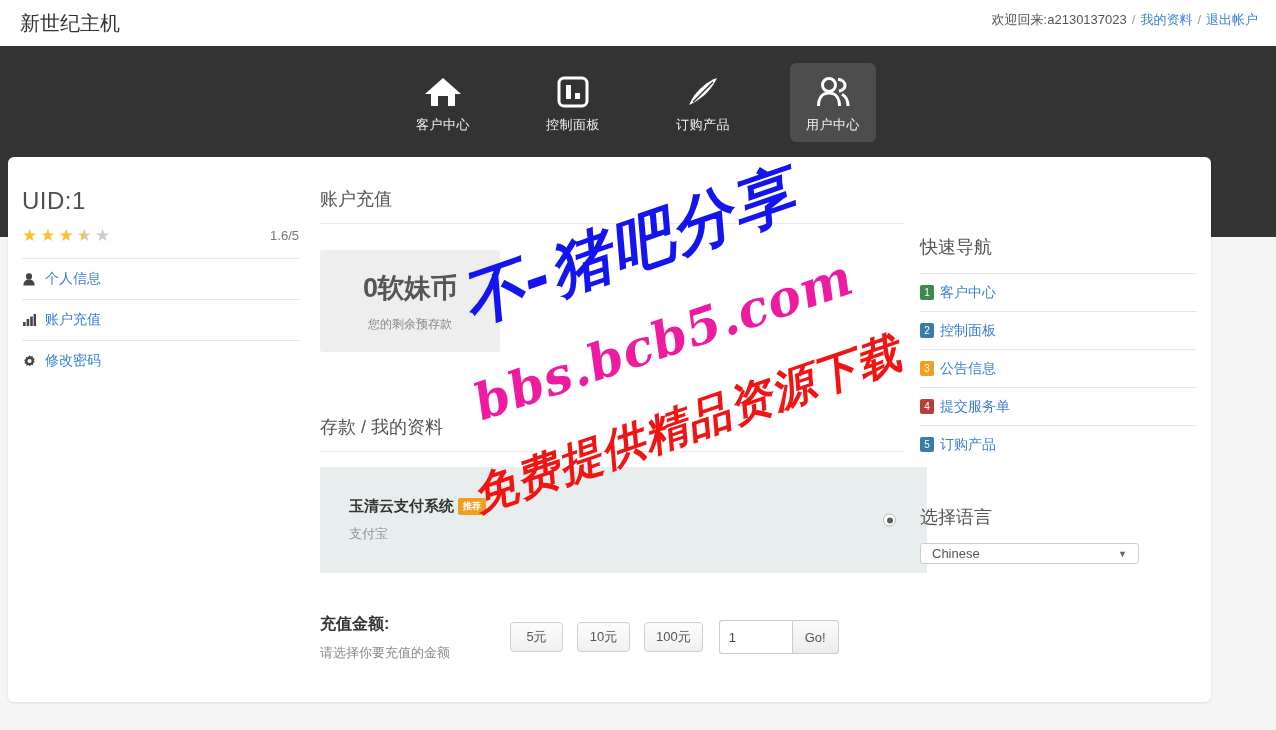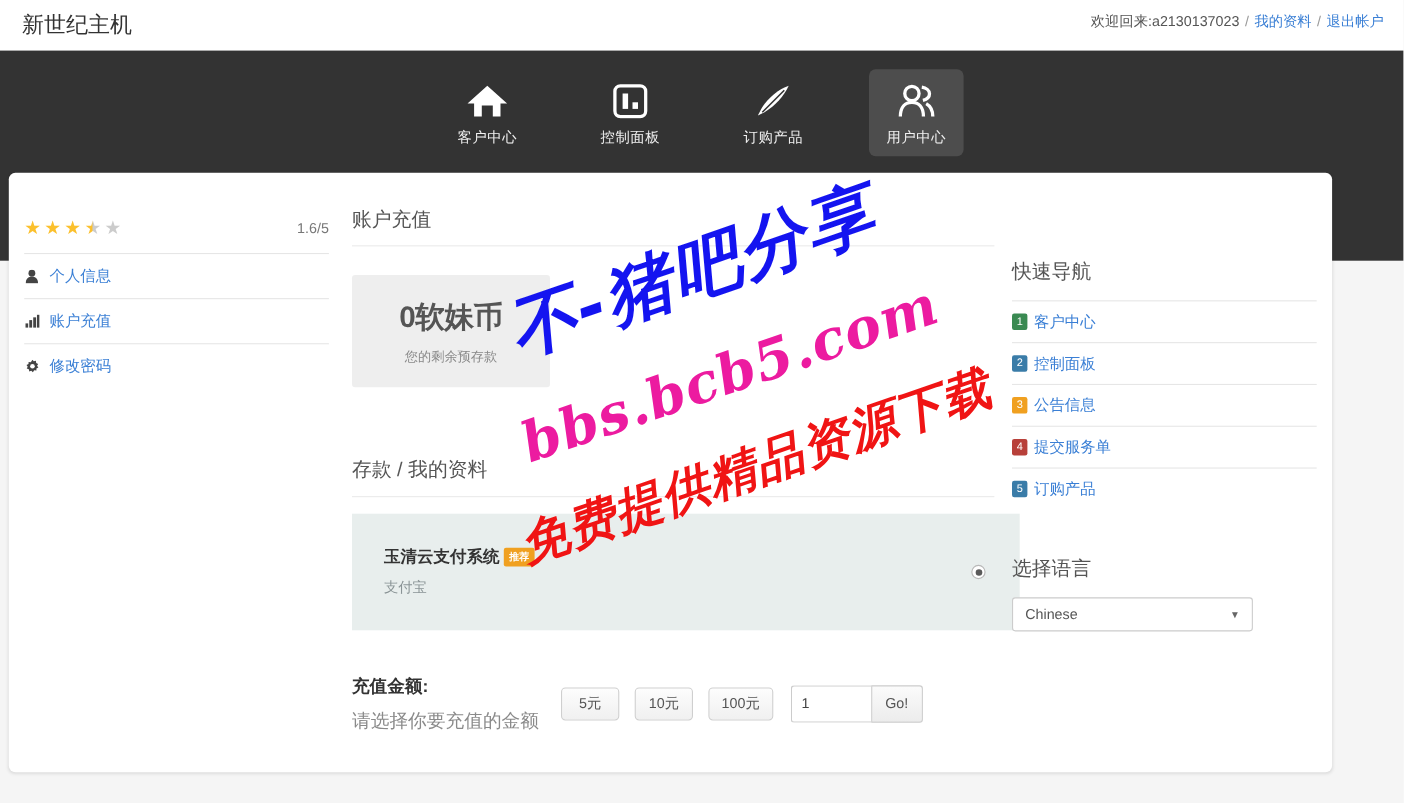--- a/index.html
+++ b/index.html
@@ -114,21 +114,21 @@
     position: absolute; right: 31px; top: 50%; transform: translateY(-50%);
     width: 13px; height: 13px; border-radius: 50%;
     border: 1px solid #b8b8b8; background: #fff;
     display: flex; align-items: center; justify-content: center; cursor: pointer;
   }
   .gwradio i { width: 6px; height: 6px; border-radius: 50%; background: #5a5a5a; display: block; }
 
   .amountrow { margin-top: 37px; display: flex; align-items: center; }
   .amountlabels { width: 190px; padding-top: 4px; }
   .amountlabels .big { font-size: 16px; font-weight: 700; color: #333; }
-  .amountlabels .small { font-size: 17px; color: #8a8a8a; margin-top: 9px; }
+  .amountlabels .small { font-size: 13px; color: #8a8a8a; margin-top: 9px; }
   .amountctrls { display: flex; align-items: center; gap: 14px; padding-top: 2px; }
   .amtbtn {
     height: 30px; min-width: 53px; padding: 4px 11px;
     background: linear-gradient(#fdfdfd,#f0f0f0);
     border: 1px solid #cfcfcf; border-radius: 4px;
     font-size: 13px; color: #555; cursor: pointer;
     display: flex; align-items: center; justify-content: center;
   }
   .inputgrp { display: flex; align-items: stretch; margin-left: 2px; }
   .amtinput {
@@ -152,21 +152,21 @@
     display: flex; align-items: center; gap: 6px; font-size: 14px; cursor: pointer;
   }
   .qnum {
     width: 14px; height: 15px; border-radius: 2px; color: #fff;
     font-size: 10px; display: flex; align-items: center; justify-content: center;
     font-family: "Liberation Sans", sans-serif;
   }
   .qtxt { color: #3a7fd5; }
   .langtitle { margin-top: 42px; font-size: 18px; color: #555; font-weight: 400; }
   .langselect {
-    margin-top: 14px; width: 219px; height: 31px;
+    margin-top: 14px; width: 219px; height: 21px;
     border: 1px solid #ccc; border-radius: 3px; background: #fff;
     display: flex; align-items: center; justify-content: space-between;
     padding: 0 11px; font-size: 13px; color: #555; cursor: pointer;
   }
   .langselect .caret { font-size: 9px; color: #666; }
 
   
   .wm { position: absolute; pointer-events: none; white-space: nowrap; font-weight: 700; }
   .wm-blue {
     left: 455px; top: 205px; color: #1414f0; font-size: 62px;
@@ -240,20 +240,21 @@
         </div>
         <div class="navlabel">用户中心</div>
       </div>
 
     </div>
   </div>
 
   <div class="panel">
 
     <div class="leftcol">
+      <div class="uid">UID:1</div>
 
       <div class="ratingrow">
         <div class="stars">
           <span class="star full">★</span>
           <span class="star full">★</span>
           <span class="star full">★</span>
           <span class="star half">★</span>
           <span class="star">★</span>
         </div>
         <div class="ratingtext">1.6/5</div>

